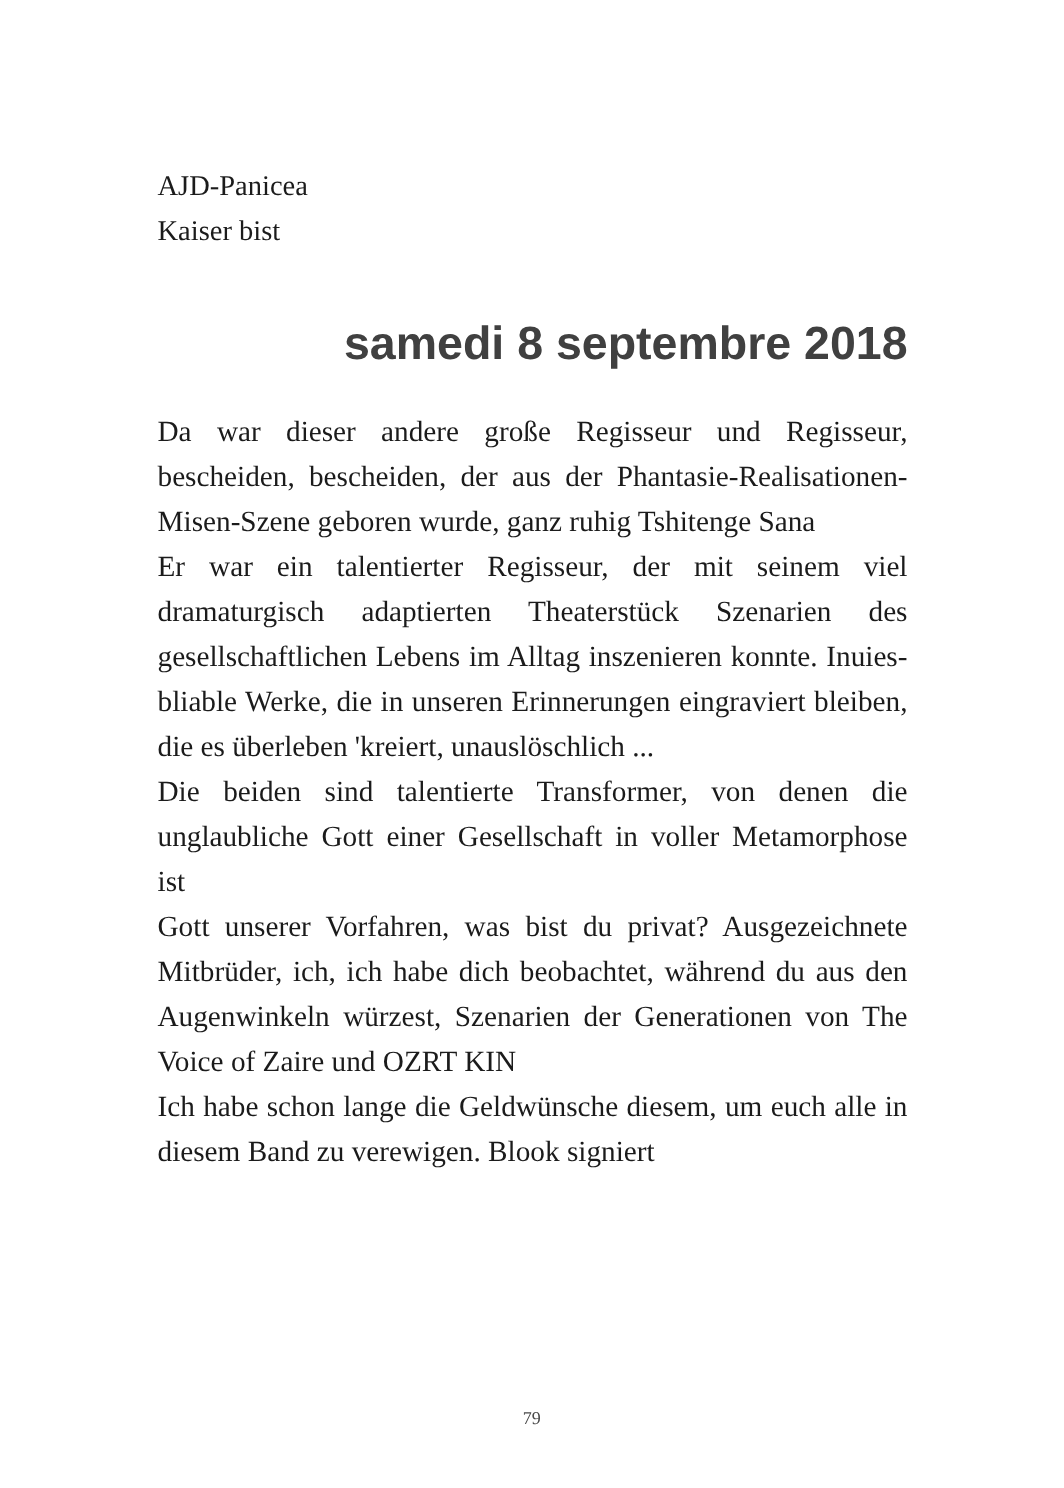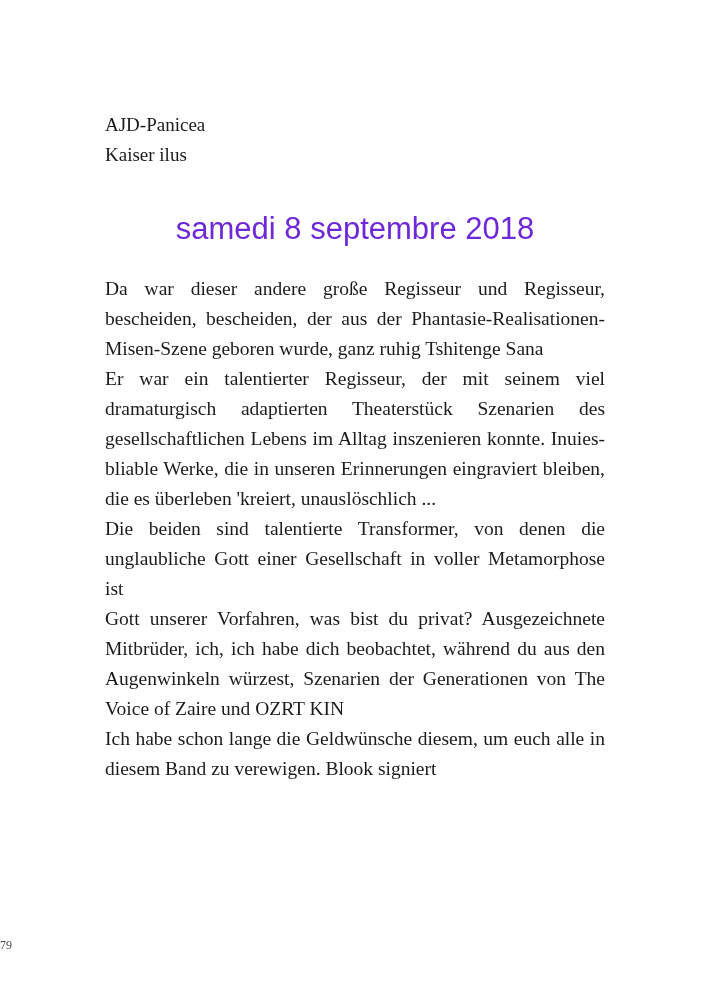--- a/index.html
+++ b/index.html
@@ -22,54 +22,54 @@
     width: 500px;
   }
   .doc-header {
     margin-top: 110px;
     font-size: 19px;
     line-height: 30px;
     text-align: left;
   }
   .doc-title {
     font-family: "Liberation Sans", sans-serif;
-    font-weight: 400;
+    font-weight: 700;
     font-size: 31px;
     line-height: 38px;
-    text-align: center;
-    color: #6d28d9;
+    text-align: right;
+    color: #404040;
     margin: 40px 0 26px 0;
     letter-spacing: 0px;
   }
   .doc-body p {
     margin: 0;
     font-size: 19.5px;
     line-height: 30px;
     text-align: justify;
     text-justify: inter-word;
   }
   .page-number {
     position: absolute;
     left: 0;
     width: 709px;
     top: 938px;
-    text-align: left;
+    text-align: center;
     font-size: 12px;
     color: #4a4a4a;
     font-family: "Liberation Serif", serif;
   }
 </style>
 </head>
 <body>
 
 <div class="page">
 
   <div class="doc-header">
     <div>AJD-Panicea</div>
-    <div>Kaiser ilus</div>
+    <div>Kaiser bist</div>
   </div>
 
   <h1 class="doc-title">samedi 8 septembre 2018</h1>
 
   <div class="doc-body">
     <p>Da war dieser andere große Regisseur und Regisseur, bescheiden, bescheiden, der aus der Phantasie-Realisationen-Misen-Szene geboren wurde, ganz ruhig Tshitenge Sana</p>
     <p>Er war ein talentierter Regisseur, der mit seinem viel dramaturgisch adaptierten Theaterstück Szenarien des gesellschaftlichen Lebens im Alltag inszenieren konnte. Inuies-bliable Werke, die in unseren Erinnerungen eingraviert bleiben, die es überleben 'kreiert, unauslöschlich ...</p>
     <p>Die beiden sind talentierte Transformer, von denen die unglaubliche Gott einer Gesellschaft in voller Metamorphose ist</p>
     <p>Gott unserer Vorfahren, was bist du privat? Ausgezeichnete Mitbrüder, ich, ich habe dich beobachtet, während du aus den Augenwinkeln würzest, Szenarien der Generationen von The Voice of Zaire und OZRT KIN</p>
     <p>Ich habe schon lange die Geldwünsche diesem, um euch alle in diesem Band zu verewigen. Blook signiert</p>

